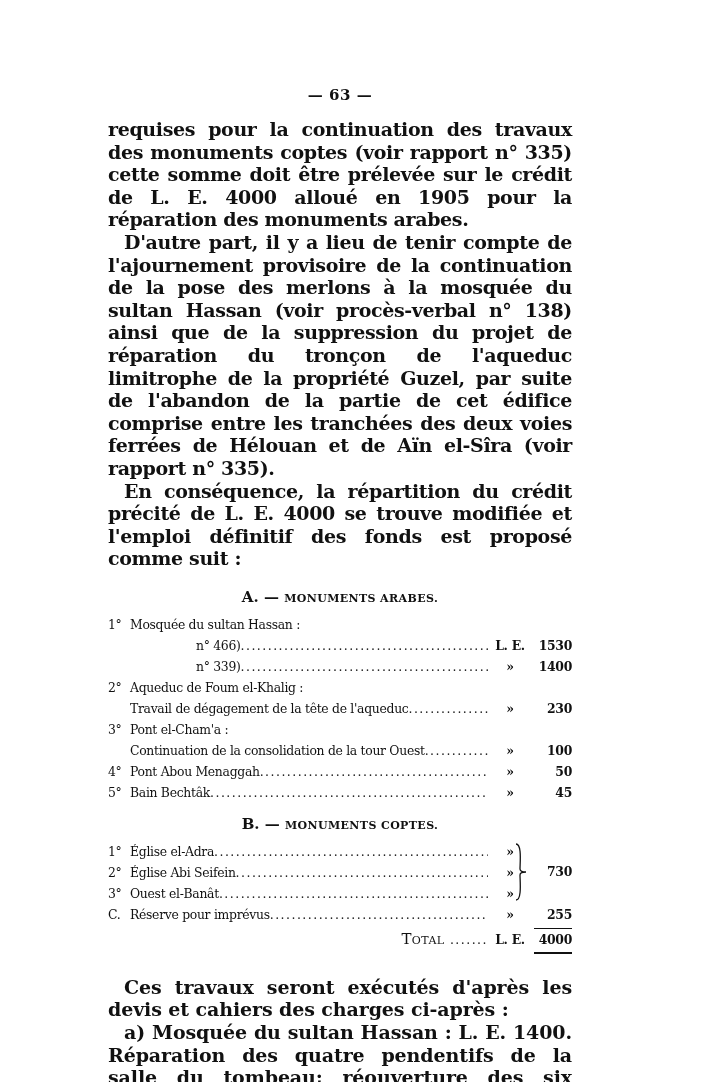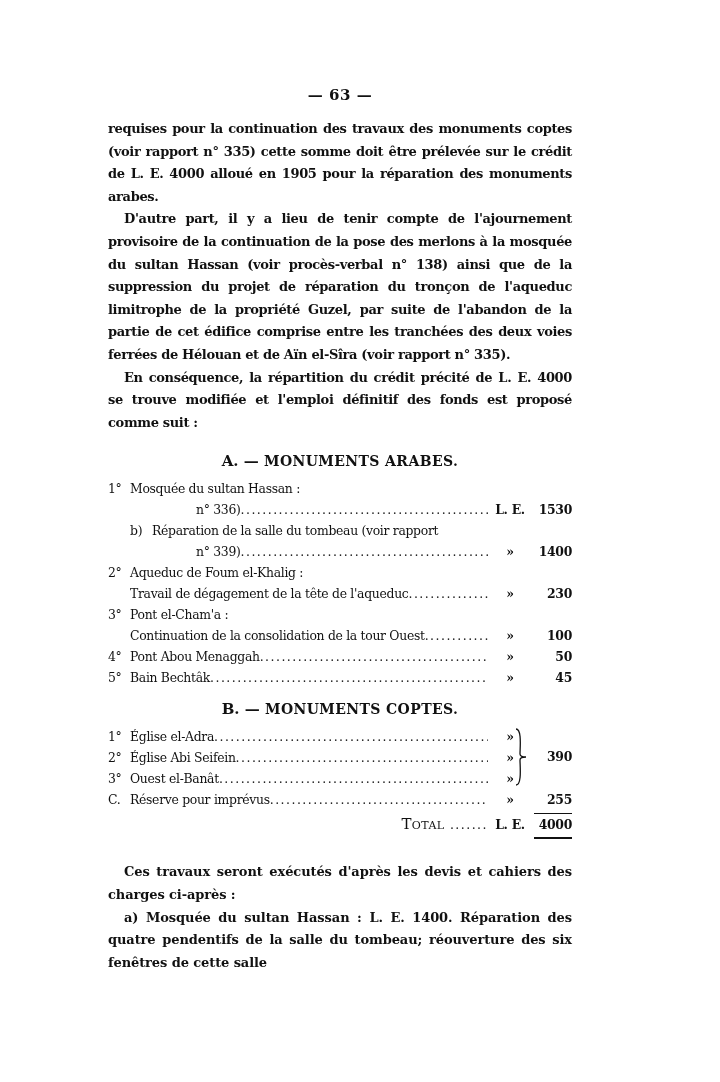--- a/index.html
+++ b/index.html
@@ -9,30 +9,30 @@
     color: #111111;
   }
   .page {
     position: absolute; left: 108px; top: 86px; width: 464px;
   }
   .folio {
     text-align: center; font-weight: bold; font-size: 15px;
     margin-bottom: 14px; letter-spacing: 0.5px;
   }
   p.body {
-    margin: 0; font-size: 13px; line-height: 22.6px; text-align: justify;
+    margin: 0; font-size: 19px; line-height: 22.6px; text-align: justify;
     font-weight: bold; letter-spacing: -0.35px;
   }
   p.body.indent { text-indent: 16px; }
   p.body.light { font-weight: bold; letter-spacing: -0.1px; }
   .section-head {
     text-align: center; font-weight: bold; font-size: 15px; margin: 18px 0 8px 0;
   }
   .section-head .sc {
-    font-size: 14px; letter-spacing: 0.4px; font-variant: small-caps; text-transform: uppercase;
+    font-size: 11px; letter-spacing: 0.4px; font-variant: small-caps; text-transform: uppercase;
   }
   .budget { font-size: 12.4px; letter-spacing: -0.3px; }
   .row {
     display: flex; align-items: baseline; height: 21px; line-height: 21px;
   }
   .row .label { flex: 1; white-space: nowrap; overflow: hidden; }
   .row .label .dots { color: #222; letter-spacing: 1.5px; }
   .row .unit { width: 44px; text-align: center; font-weight: bold; }
   .row .amt { width: 40px; text-align: right; font-weight: bold; }
   .lvl0 { padding-left: 0; }
@@ -69,28 +69,23 @@
     <span class="sc">Monuments arabes.</span>
   </div>
 
   <div class="budget" id="section-a">
       <div class="row">
         <span class="label lvl0"><span class="num">1°</span><span>Mosquée du sultan Hassan :</span></span>
         <span class="unit"></span>
         <span class="amt"></span>
       </div>
       <div class="row">
-        <span class="label lvl3"><span>n° 336)</span><span class="dots">..........................................................................</span></span>
+        <span class="label lvl3"><span>n° 466)</span><span class="dots">..........................................................................</span></span>
         <span class="unit">L. E.</span>
         <span class="amt">1530</span>
-      </div>
-      <div class="row">
-        <span class="label lvl1"><span class="num">b)</span><span>Réparation de la salle du tombeau (voir rapport</span></span>
-        <span class="unit"></span>
-        <span class="amt"></span>
       </div>
       <div class="row">
         <span class="label lvl3"><span>n° 339)</span><span class="dots">..........................................................................</span></span>
         <span class="unit">»</span>
         <span class="amt">1400</span>
       </div>
       <div class="row">
         <span class="label lvl0"><span class="num">2°</span><span>Aqueduc de Foum el-Khalig :</span></span>
         <span class="unit"></span>
         <span class="amt"></span>
@@ -141,21 +136,21 @@
         </div>
         <div class="row">
           <span class="label lvl0"><span class="num">3°</span><span>Ouest el-Banât</span><span class="dots">..........................................................................</span></span>
           <span class="unit">»</span>
           <span class="amt"></span>
         </div>
       </div>
     <svg class="brace" viewBox="0 0 14 58" preserveAspectRatio="none">
       <path d="M2 1 C8 1 6 20 6 26 C6 29 10 29 12 29 C10 29 6 29 6 32 C6 38 8 57 2 57" fill="none" stroke="#111" stroke-width="1.3"></path>
     </svg>
-    <div class="brace-amt">390</div>
+    <div class="brace-amt">730</div>
   </div>
 
   <div class="budget">
     <div class="row">
       <span class="label lvl0">
         <span class="num">C.</span><span>Réserve pour imprévus</span><span class="dots">..........................................</span>
       </span>
       <span class="unit">»</span>
       <span class="amt">255</span>
     </div>

